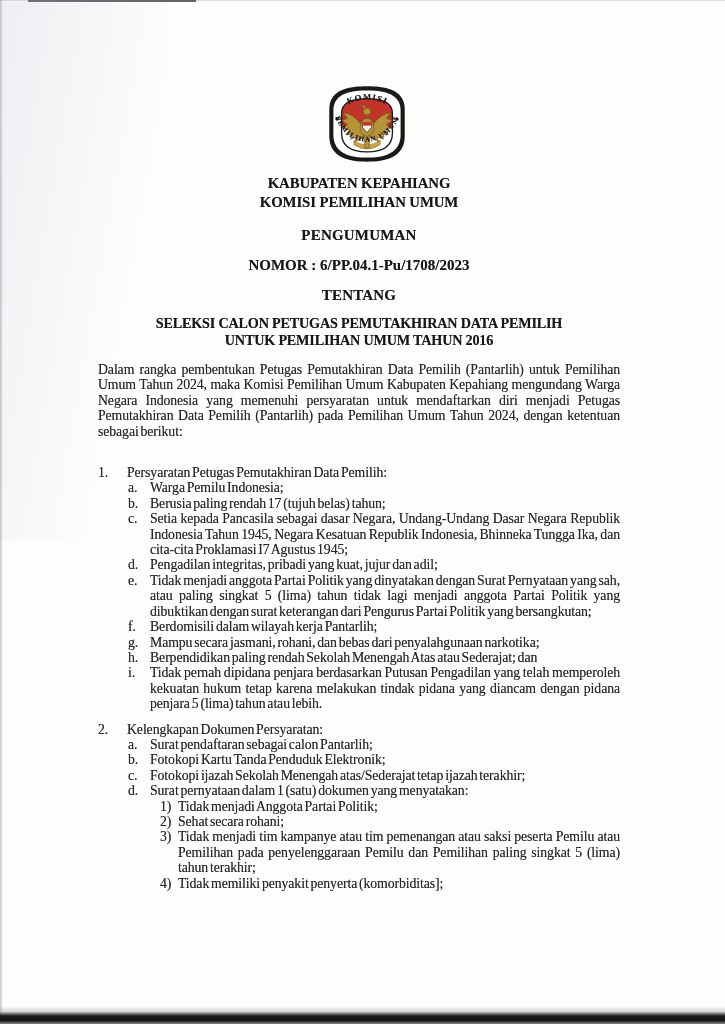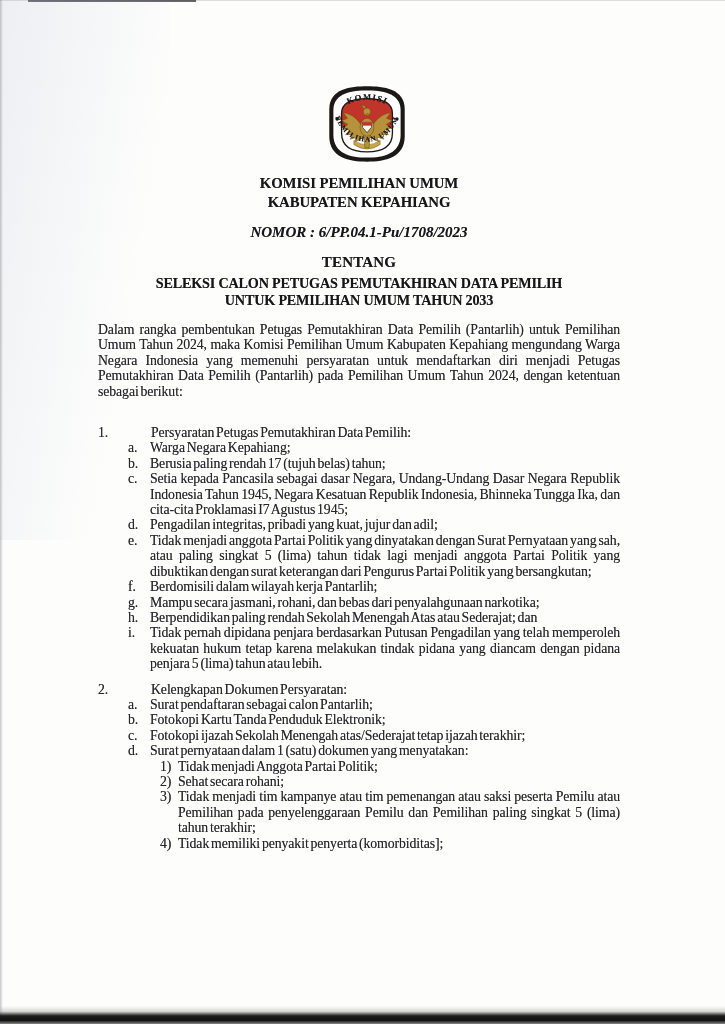--- a/index.html
+++ b/index.html
@@ -19,35 +19,35 @@
     background:linear-gradient(90deg,rgba(90,95,108,.35),rgba(90,95,108,0));}
   .edge-bottom{position:absolute;left:0;right:0;bottom:0;height:18px;
     background:linear-gradient(180deg,rgba(253,253,252,0) 0%,rgba(168,168,168,.45) 30%,#1d1d1d 55%,#121212 80%,#8a8a8a 100%);}
   
   .content{position:absolute;left:98px;top:0;width:522px;}
   .logo-wrap{width:82px;height:80px;margin:84px auto 0;transform:translateX(8px);}
   .logo-wrap svg{display:block;width:82px;height:80px;}
   .c{text-align:center;font-weight:bold;color:#17171a;}
   .org{font-size:14.8px;line-height:18.5px;letter-spacing:-0.1px;margin-top:10px;}
   .doc-type{font-size:15px;margin-top:15px;line-height:18px;letter-spacing:.2px;}
-  .doc-number{font-size:15px;margin-top:12px;line-height:18px;font-style:italic;}
+  .doc-number{font-size:15px;margin-top:12px;line-height:18px;}
   .tentang{font-size:15px;margin-top:12px;line-height:18px;letter-spacing:.2px;}
-  .subject{margin-top:4px;font-size:14.2px;line-height:16.5px;letter-spacing:-0.2px;}
+  .subject{margin-top:11px;font-size:14.2px;line-height:16.5px;letter-spacing:-0.2px;}
   .bodytext{font-size:13.8px;line-height:15.4px;letter-spacing:-0.1px;word-spacing:-1.5px;}
   .intro{margin-top:14px;text-align:justify;}
   .sec1{margin-top:26px;}
   .sec2{margin-top:10px;}
   .row{display:flex;}
   .m1{flex:0 0 29px;}
   .lvl2{margin-left:30px;}
   .m2{flex:0 0 22px;}
   .lvl3{margin-left:62px;}
   .m3{flex:0 0 18px;}
   .itxt{flex:1;text-align:justify;}
-  .sec-title{flex:1;margin-left:24px;}
+  .sec-title{flex:1;}
 </style>
 </head>
 <body>
 
 <div class="paper">
   <div class="edge-top-faint"></div>
   <div class="edge-top"></div>
   <div class="shade-left"></div>
   <div class="edge-left"></div>
 
@@ -93,42 +93,43 @@
         <text font-size="10.5" font-weight="bold" letter-spacing="1.2" fill="#17161a" font-family="Liberation Serif, DejaVu Serif, serif">
           <textPath href="#arcTop" startOffset="50%" text-anchor="middle">KOMISI</textPath>
         </text>
         <text font-size="8.6" font-weight="bold" letter-spacing="1.6" fill="#17161a" font-family="Liberation Serif, DejaVu Serif, serif">
           <textPath href="#arcBot" startOffset="50%" text-anchor="middle">PEMILIHAN UMUM</textPath>
         </text>
       </svg>
     </div>
 
     <div class="org c">
+      <div>KABUPATEN KEPAHIANG</div>
       <div>KOMISI PEMILIHAN UMUM</div>
-      <div>KABUPATEN KEPAHIANG</div>
-    </div>
-
+    </div>
+
+    <div class="doc-type c">PENGUMUMAN</div>
     <div class="doc-number c">NOMOR : 6/PP.04.1-Pu/1708/2023</div>
     <div class="tentang c">TENTANG</div>
 
     <div class="subject c">
       <div>SELEKSI CALON PETUGAS PEMUTAKHIRAN DATA PEMILIH</div>
-      <div>UNTUK PEMILIHAN UMUM TAHUN 2033</div>
+      <div>UNTUK PEMILIHAN UMUM TAHUN 2016</div>
     </div>
 
     <p class="intro bodytext">Dalam rangka pembentukan Petugas Pemutakhiran Data Pemilih (Pantarlih) untuk Pemilihan Umum Tahun 2024, maka Komisi Pemilihan Umum Kabupaten Kepahiang mengundang Warga Negara Indonesia yang memenuhi persyaratan untuk mendaftarkan diri menjadi Petugas Pemutakhiran Data Pemilih (Pantarlih) pada Pemilihan Umum Tahun 2024, dengan ketentuan sebagai berikut:</p>
 
     <div class="sec1 bodytext">
       <div class="row">
         <span class="m1">1.</span>
         <span class="sec-title">Persyaratan Petugas Pemutakhiran Data Pemilih:</span>
       </div>
       <div class="row lvl2">
           <span class="m2">a.</span>
-          <span class="itxt">Warga Negara Kepahiang;</span>
+          <span class="itxt">Warga Pemilu Indonesia;</span>
         </div>
       <div class="row lvl2">
           <span class="m2">b.</span>
           <span class="itxt">Berusia paling rendah 17 (tujuh belas) tahun;</span>
         </div>
       <div class="row lvl2">
           <span class="m2">c.</span>
           <span class="itxt">Setia kepada Pancasila sebagai dasar Negara, Undang-Undang Dasar Negara Republik Indonesia Tahun 1945, Negara Kesatuan Republik Indonesia, Bhinneka Tungga Ika, dan cita-cita Proklamasi I7 Agustus 1945;</span>
         </div>
       <div class="row lvl2">

